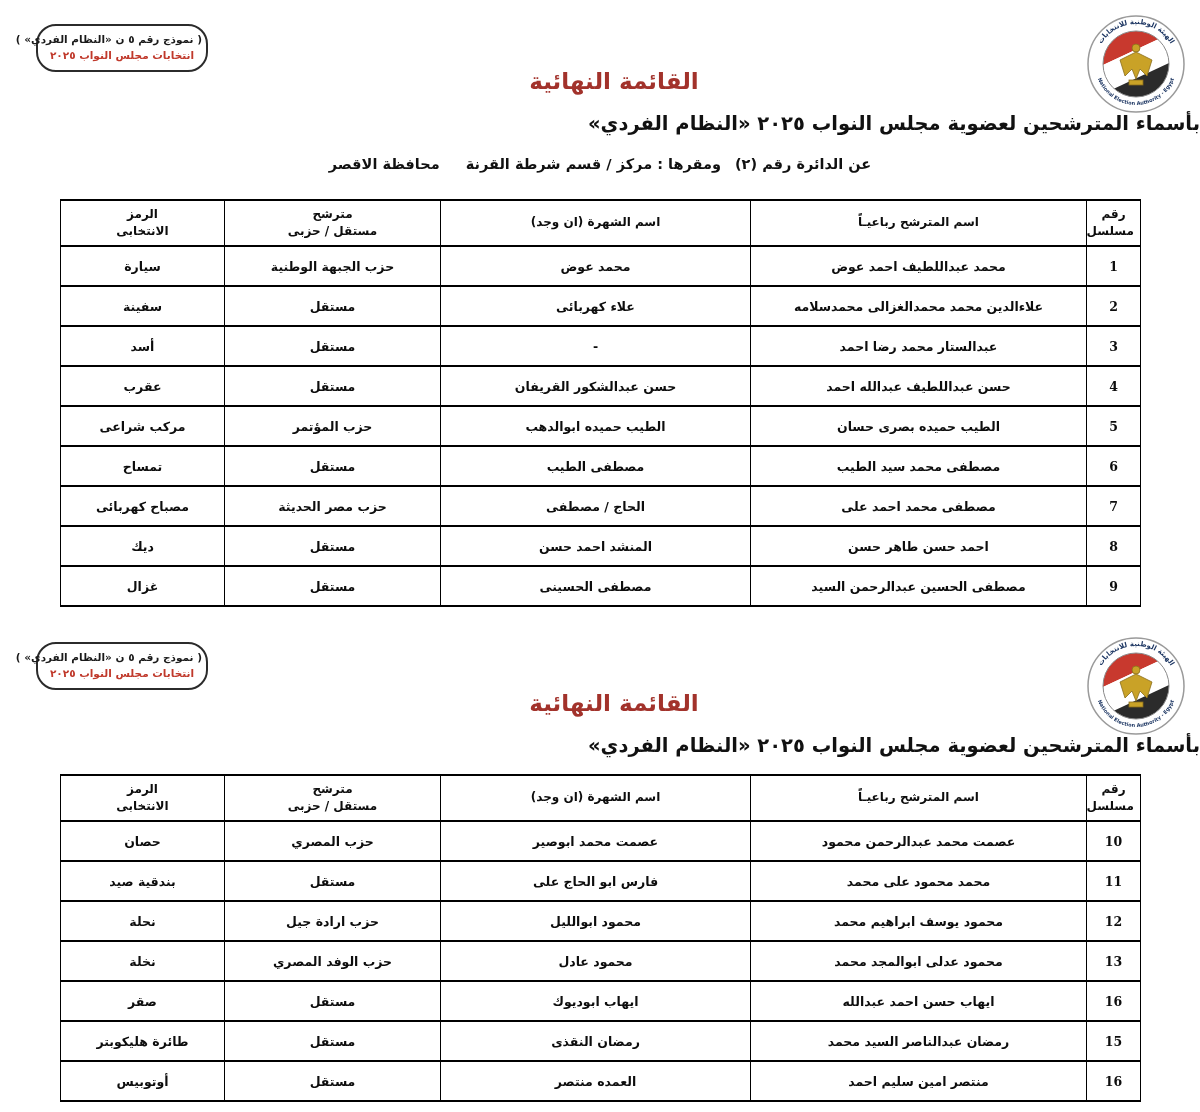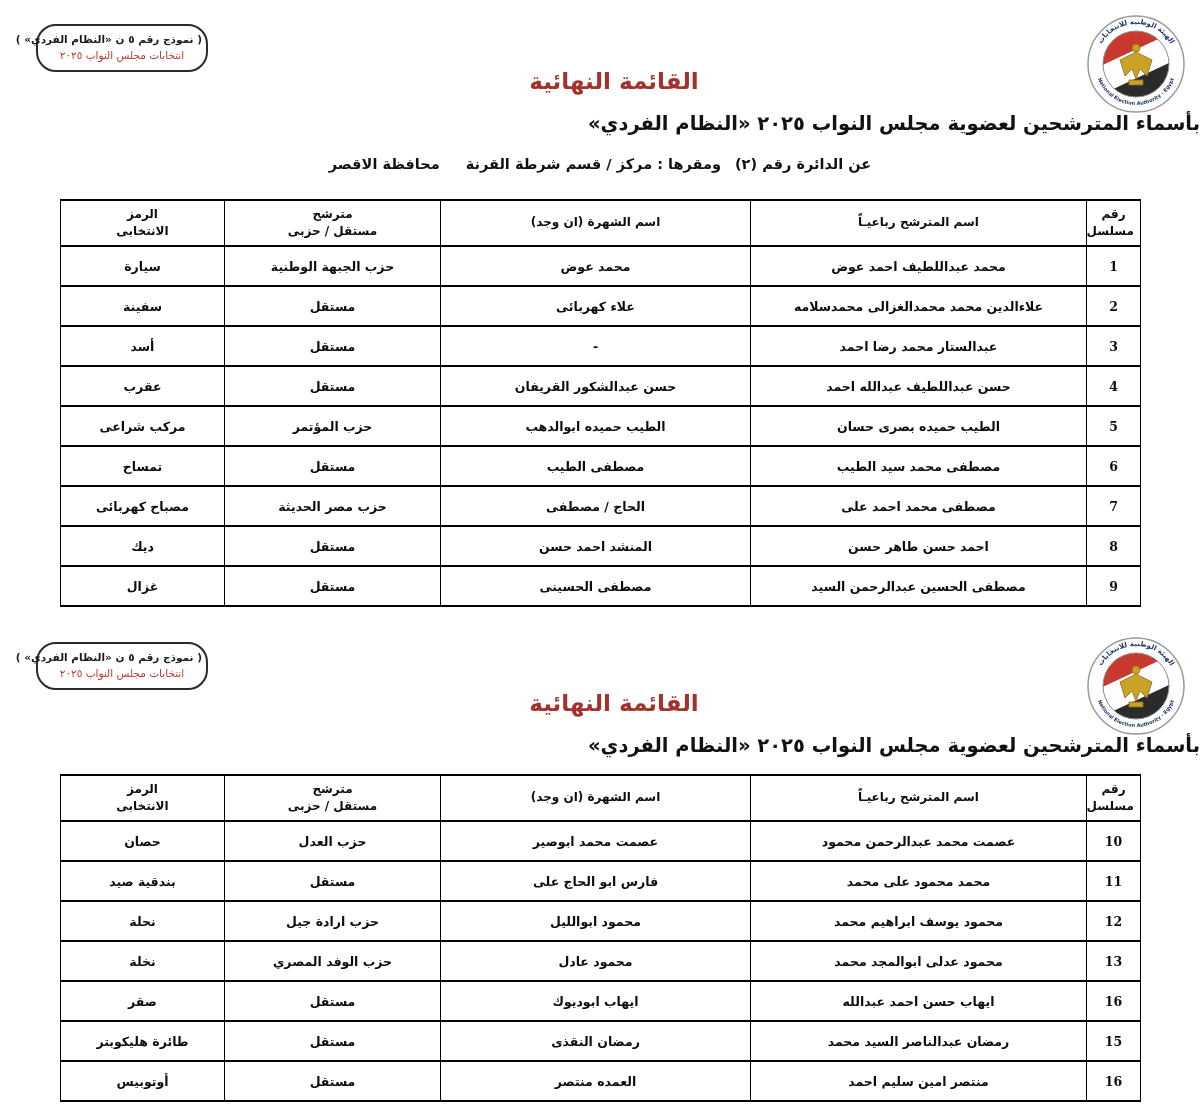--- a/index.html
+++ b/index.html
@@ -18,21 +18,21 @@
     left:36px;
     width:172px;
     border:2px solid #2b2b2b;
     border-radius:20px;
     text-align:center;
     padding:5px 4px 6px 4px;
     box-sizing:border-box;
     line-height:1.55;
   }
   .form-box .l1{font-size:10.5px;font-weight:bold;color:#1a1a1a;white-space:nowrap;}
-  .form-box .l2{font-size:10.5px;font-weight:normal;color:#c0392b;white-space:nowrap;}
+  .form-box .l2{font-size:10.5px;font-weight:bold;color:#c0392b;white-space:nowrap;}
   
   .logo{position:absolute;left:1086px;width:100px;height:100px;}
   
   .t-red{
     position:absolute;left:0;width:100%;
     text-align:center;font-size:23px;font-weight:bold;color:#a2322b;padding-left:14px;
   }
   .t-black{
     position:absolute;left:0;width:100%;
     font-size:19.5px;font-weight:bold;color:#111;
@@ -302,21 +302,21 @@
           <span>الانتخابى</span>
         </th>
       </tr>
     </thead>
     <tbody>
 
         <tr>
           <td class="c-serial"><span>10</span></td>
           <td><span>عصمت محمد عبدالرحمن محمود</span></td>
           <td><span>عصمت محمد ابوصير</span></td>
-          <td><span>حزب العدل</span></td>
+          <td><span>حزب المصري</span></td>
           <td><span>حصان</span></td>
         </tr>
 
         <tr>
           <td class="c-serial"><span>11</span></td>
           <td><span>محمد محمود على محمد</span></td>
           <td><span>فارس ابو الحاج على</span></td>
           <td><span>مستقل</span></td>
           <td><span>بندقية صيد</span></td>
         </tr>

